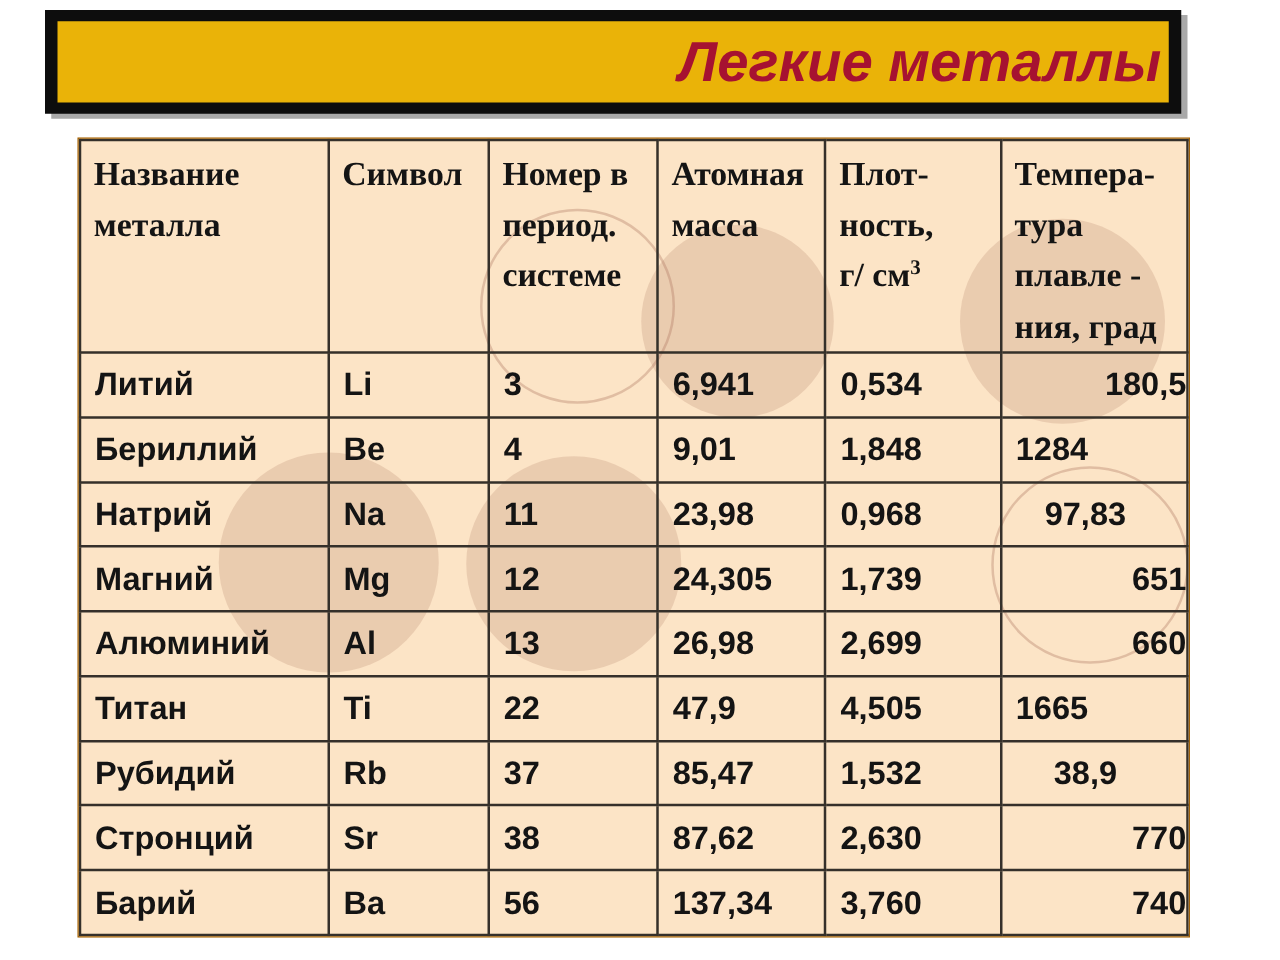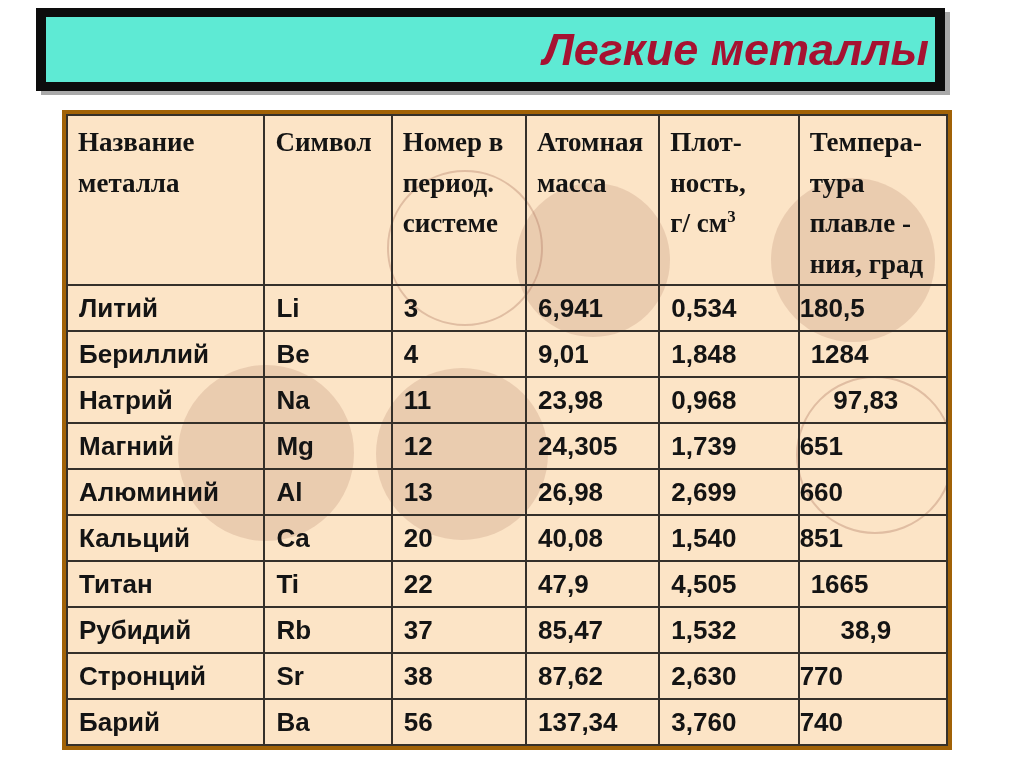--- a/index.html
+++ b/index.html
@@ -15,41 +15,41 @@
   .banner {
     position:absolute; left:36px; top:8px;
     width:909px; height:83px;
     background:#0d0d0d;
     box-sizing:border-box;
     padding:9px 10px;
     box-shadow:5px 4px 0 #a9a9a9;
   }
   .banner-inner {
     width:100%; height:100%;
-    background:#5eead4;
+    background:#eab308;
     box-sizing:border-box;
     display:flex; align-items:center; justify-content:flex-end;
     padding-right:6px;
   }
   .slide-title {
     font-family:"Liberation Sans", sans-serif;
     font-style:italic;
     font-weight:bold;
     font-size:45px;
     color:#a61231;
     white-space:nowrap;
     line-height:1;
   }
 
   
   .table-wrap {
     position:absolute; left:62px; top:110px;
     width:890px; height:640px;
     box-sizing:border-box;
-    border:4px solid #a16207;
+    border:1px solid #a16207;
     background:#fce4c6;
     overflow:hidden;
   }
   .deco { position:absolute; border-radius:50%; z-index:1; }
   .deco.fill { background:rgba(172,118,94,0.22); }
   .deco.ring { border:2px solid rgba(172,118,94,0.35); background:transparent; }
 
   table.metals {
     position:relative; z-index:2;
     width:100%; height:100%;
@@ -73,21 +73,21 @@
   }
   .metals th .hline { display:block; }
   .metals td {
     font-family:"Liberation Sans", sans-serif;
     font-size:26px;
     font-weight:bold;
     vertical-align:middle;
     padding:0 0 0 11px;
     white-space:nowrap;
   }
-  .metals td.center { text-align:left; padding-left:0; }
+  .metals td.center { text-align:right; padding-left:0; }
   .metals td.right  { text-align:center; padding-right:14px; padding-left:0; }
   .sup3 { font-size:0.62em; vertical-align:super; }
 </style>
 </head>
 <body>
 
 <div class="banner">
   <div class="banner-inner">
     <span class="slide-title">Легкие металлы</span>
   </div>
@@ -177,28 +177,20 @@
       </tr>
       <tr>
         <td>Алюминий</td>
         <td>Al</td>
         <td>13</td>
         <td>26,98</td>
         <td>2,699</td>
         <td class="center">660</td>
       </tr>
       <tr>
-        <td>Кальций</td>
-        <td>Ca</td>
-        <td>20</td>
-        <td>40,08</td>
-        <td>1,540</td>
-        <td class="center">851</td>
-      </tr>
-      <tr>
         <td>Титан</td>
         <td>Ti</td>
         <td>22</td>
         <td>47,9</td>
         <td>4,505</td>
         <td>1665</td>
       </tr>
       <tr>
         <td>Рубидий</td>
         <td>Rb</td>

